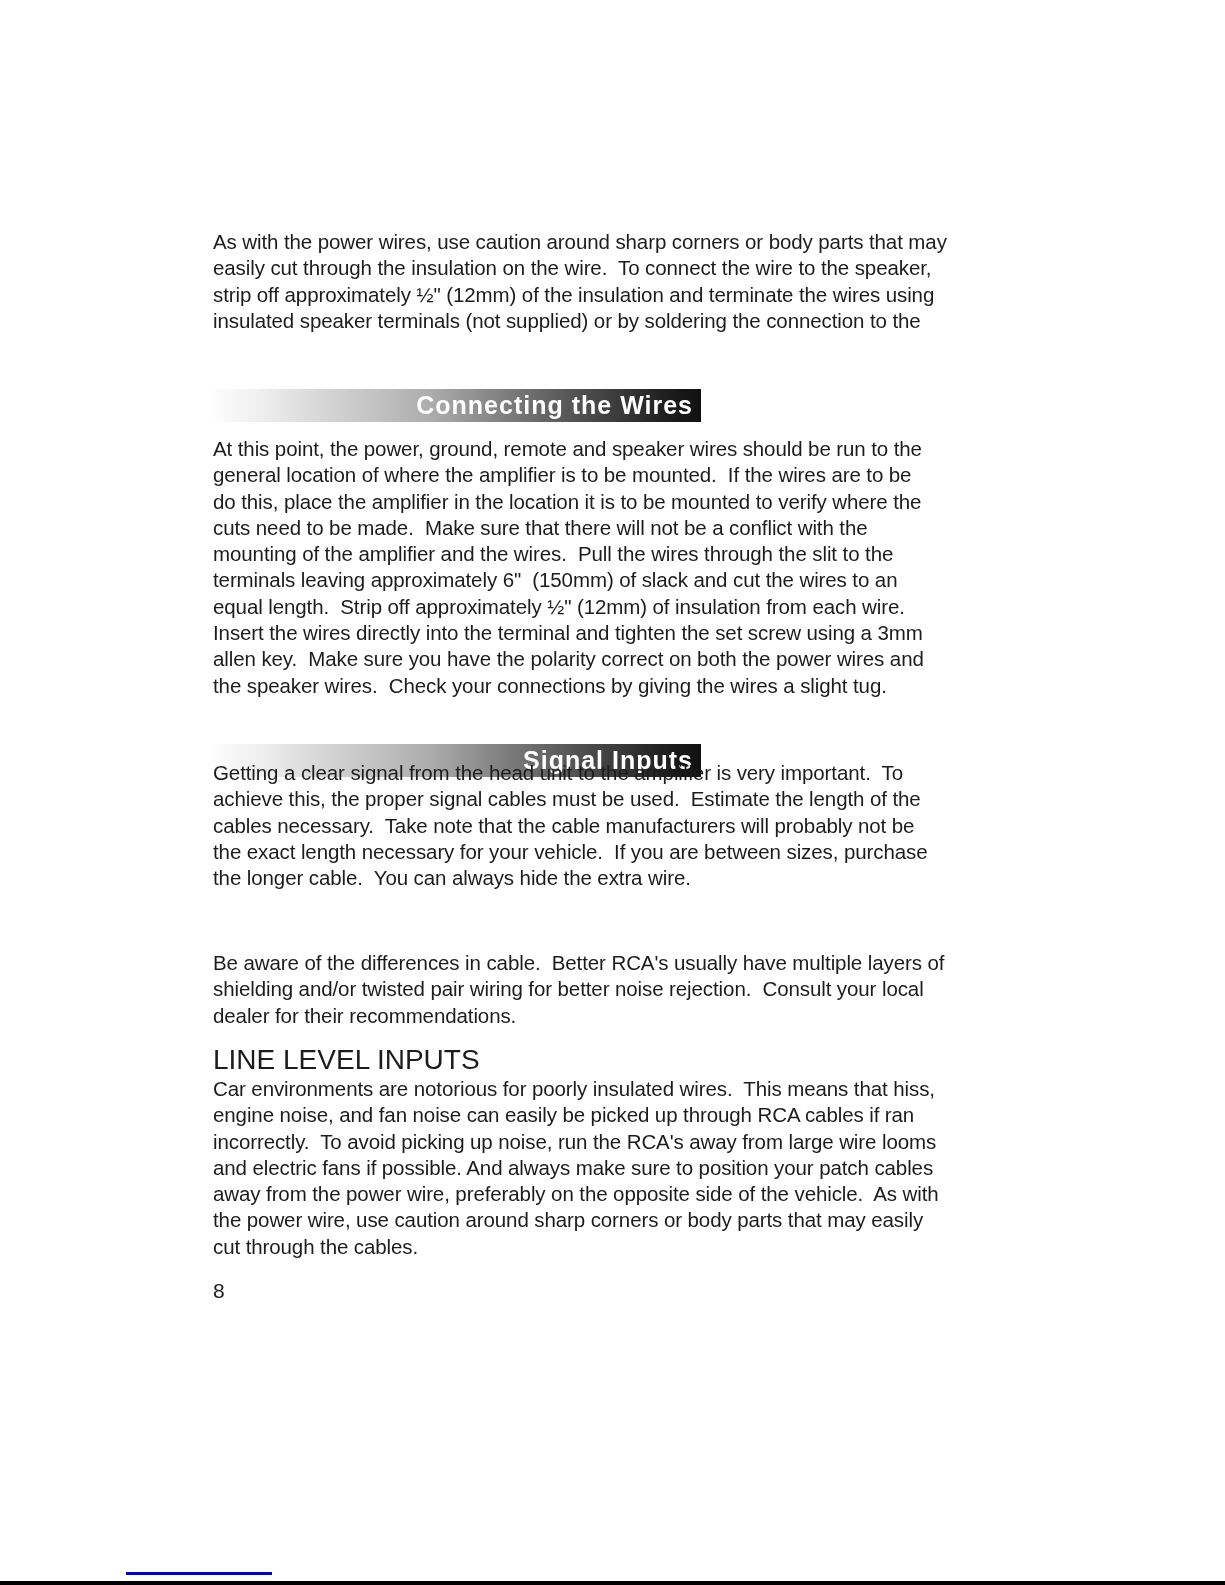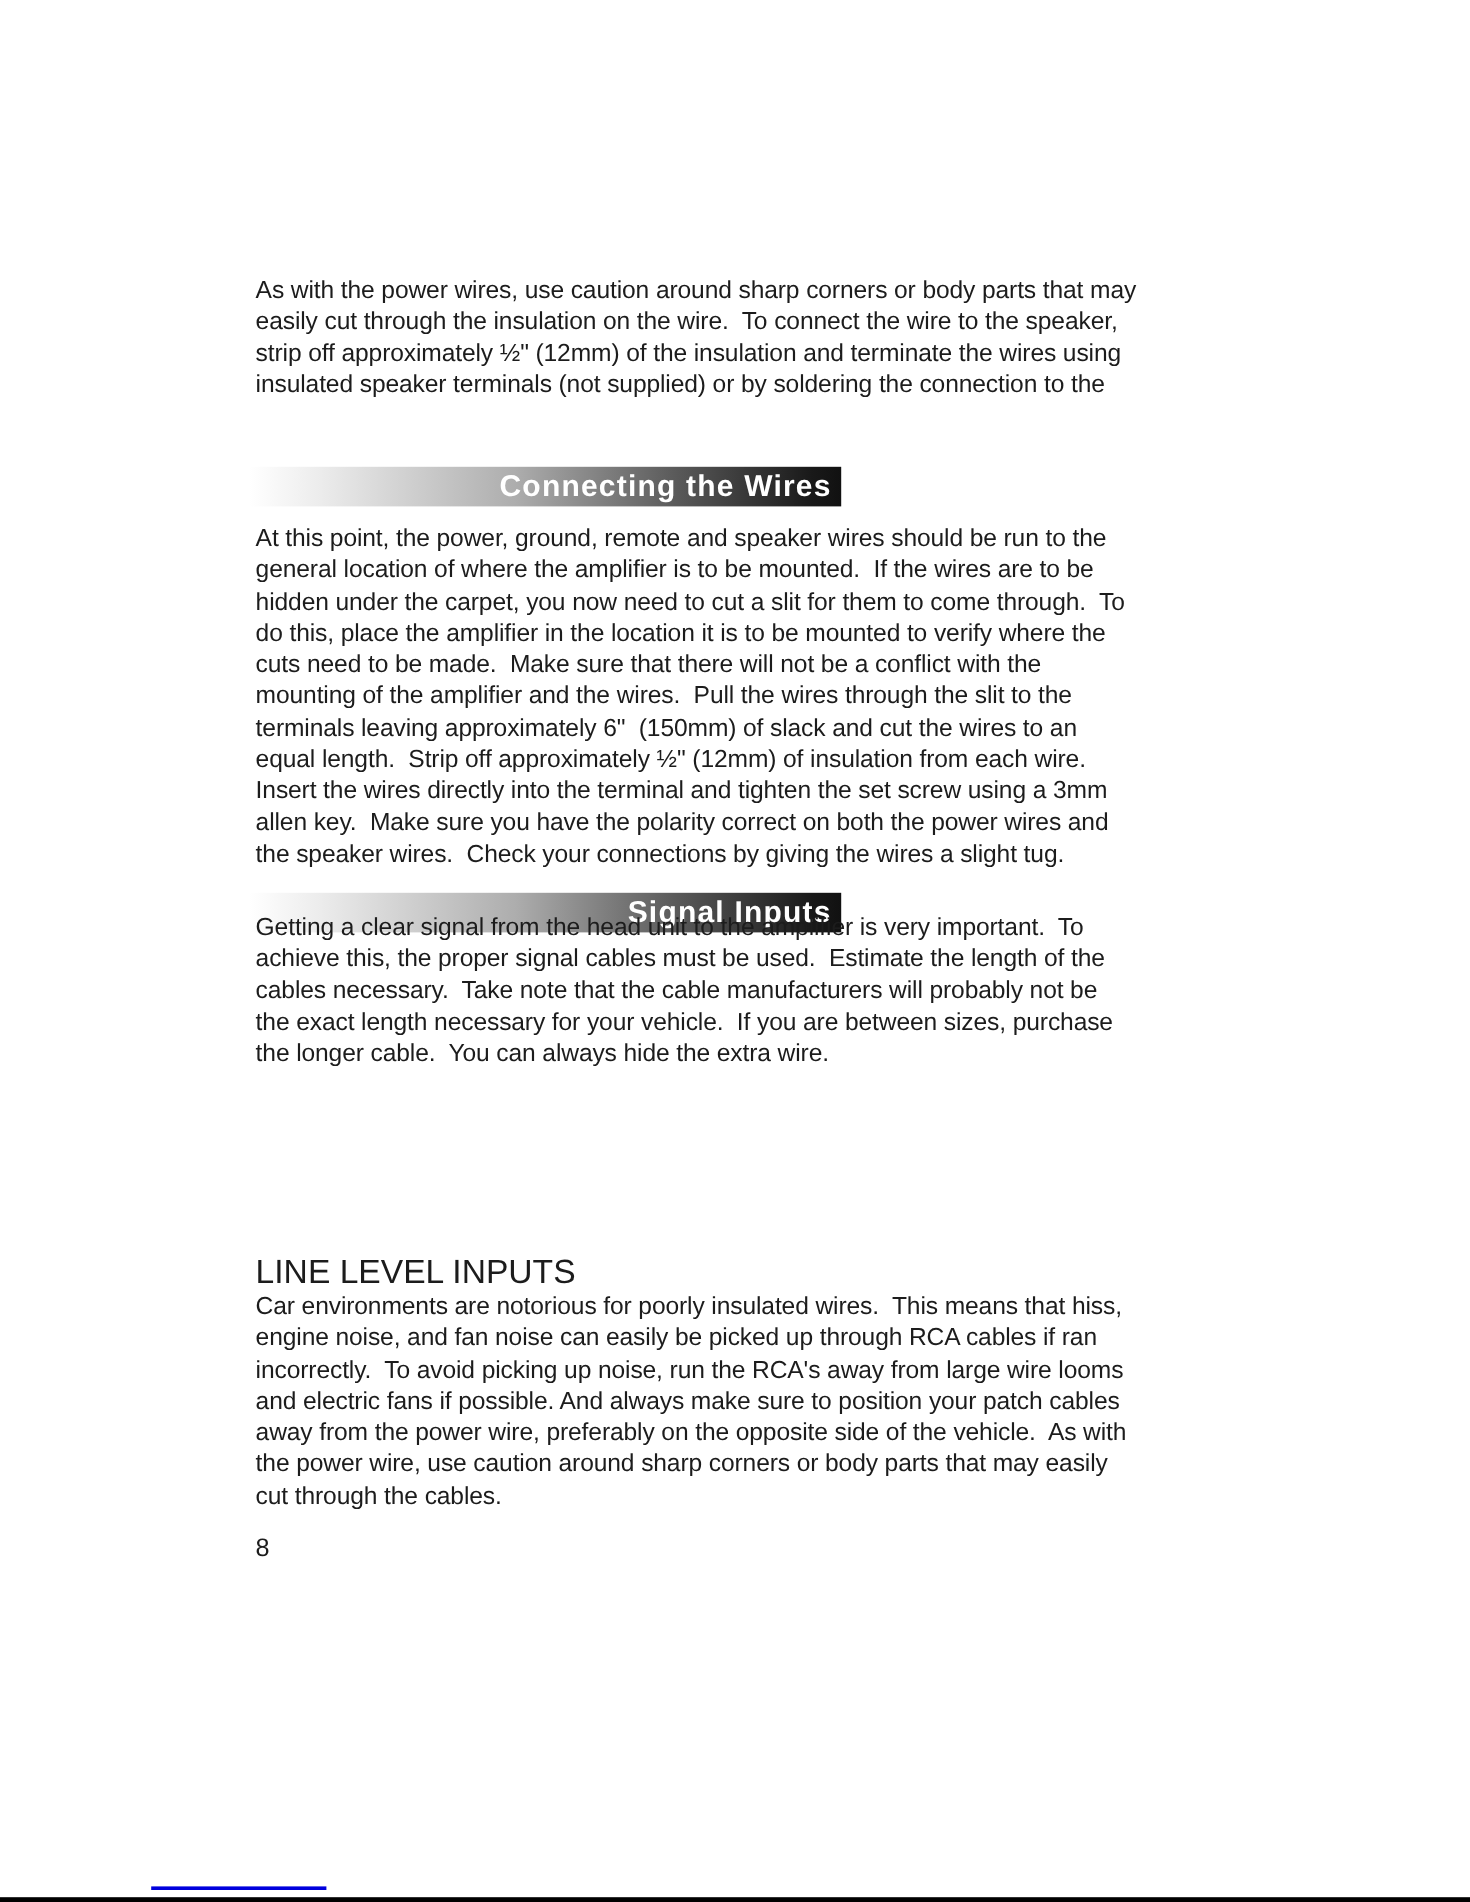--- a/index.html
+++ b/index.html
@@ -91,21 +91,20 @@
       <div class="tline">insulated speaker terminals (not supplied) or by soldering the connection to the</div>
     </div>
 
   <div class="section-bar" style="top:389px">
     <span class="bar-label">Connecting the Wires</span>
   </div>
 
   <div class="para" style="top:436px">
       <div class="tline">At this point, the power, ground, remote and speaker wires should be run to the</div>
       <div class="tline">general location of where the amplifier is to be mounted.  If the wires are to be</div>
-      <div class="tline">hidden under the carpet, you now need to cut a slit for them to come through.  To</div>
       <div class="tline">do this, place the amplifier in the location it is to be mounted to verify where the</div>
       <div class="tline">cuts need to be made.  Make sure that there will not be a conflict with the</div>
       <div class="tline">mounting of the amplifier and the wires.  Pull the wires through the slit to the</div>
       <div class="tline">terminals leaving approximately 6"  (150mm) of slack and cut the wires to an</div>
       <div class="tline">equal length.  Strip off approximately ½" (12mm) of insulation from each wire.</div>
       <div class="tline">Insert the wires directly into the terminal and tighten the set screw using a 3mm</div>
       <div class="tline">allen key.  Make sure you have the polarity correct on both the power wires and</div>
       <div class="tline">the speaker wires.  Check your connections by giving the wires a slight tug.</div>
     </div>
 
@@ -114,20 +113,25 @@
   </div>
 
   <div class="para" style="top:760px">
       <div class="tline">Getting a clear signal from the head unit to the amplifier is very important.  To</div>
       <div class="tline">achieve this, the proper signal cables must be used.  Estimate the length of the</div>
       <div class="tline">cables necessary.  Take note that the cable manufacturers will probably not be</div>
       <div class="tline">the exact length necessary for your vehicle.  If you are between sizes, purchase</div>
       <div class="tline">the longer cable.  You can always hide the extra wire.</div>
     </div>
 
+  <div class="para" style="top:950px">
+      <div class="tline">Be aware of the differences in cable.  Better RCA's usually have multiple layers of</div>
+      <div class="tline">shielding and/or twisted pair wiring for better noise rejection.  Consult your local</div>
+      <div class="tline">dealer for their recommendations.</div>
+    </div>
 
   <div class="sub-heading" style="top:1047px">LINE LEVEL INPUTS</div>
 
   <div class="para" style="top:1076px">
       <div class="tline">Car environments are notorious for poorly insulated wires.  This means that hiss,</div>
       <div class="tline">engine noise, and fan noise can easily be picked up through RCA cables if ran</div>
       <div class="tline">incorrectly.  To avoid picking up noise, run the RCA's away from large wire looms</div>
       <div class="tline">and electric fans if possible. And always make sure to position your patch cables</div>
       <div class="tline">away from the power wire, preferably on the opposite side of the vehicle.  As with</div>
       <div class="tline">the power wire, use caution around sharp corners or body parts that may easily</div>

